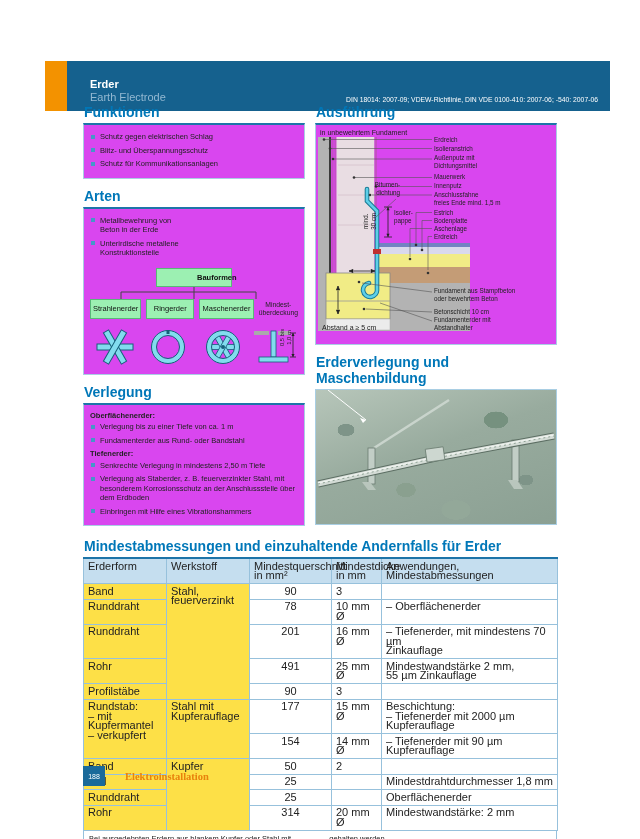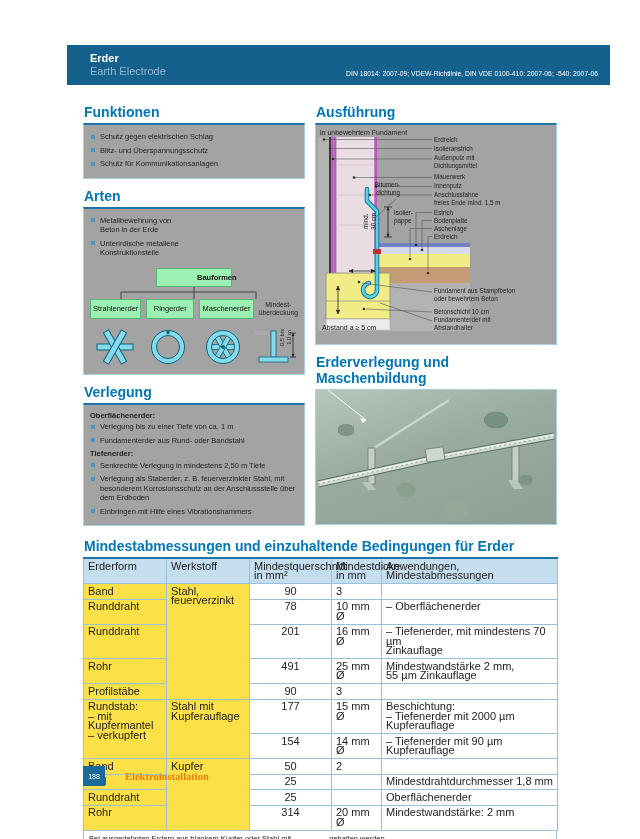--- a/index.html
+++ b/index.html
@@ -1,33 +1,33 @@
 <!DOCTYPE html>
 <html><head>
 <meta charset="utf-8">
 <style>
   html,body{margin:0;padding:0;}
   .page{position:relative;width:640px;height:839px;background:#ffffff;
     font-family:"Liberation Sans",sans-serif;color:#222;overflow:hidden;}
   
-  .header-bar{position:absolute;left:45px;top:40px;width:565px;height:50px;display:flex;align-items:center;}
+  .header-bar{position:absolute;left:45px;top:61px;width:565px;height:50px;display:flex;}
   .header-tab{width:22px;background:#f39200;}
   .header-main{flex:1;background:#15618e;display:flex;align-items:flex-end;
     justify-content:space-between;padding:7px 12px 7px 23px;box-sizing:border-box;}
   .h-title{color:#ffffff;font-weight:bold;font-size:11px;line-height:13px;}
   .h-sub{color:#94b9d2;font-size:11px;line-height:13px;}
   .h-standards{color:#ffffff;font-size:6.8px;padding-bottom:1px;}
   
   .content{position:absolute;left:83px;top:104px;width:474px;}
   .cols{display:flex;gap:10px;}
   .col-left{width:222px;}
   .col-right{width:242px;}
   .sec{margin-bottom:9px;}
   .sec-heading{color:#0077b8;font-weight:bold;font-size:14px;margin:0 0 3px 1px;}
-  .sec-box{border:1px solid #a9cee3;border-top:2px solid #1d74a8;background:#a3a3a3;
+  .sec-box{border:1px solid #a9cee3;border-top:2px solid #1d74a8;background:#d946ef;
     padding:5px 6px;font-size:7.5px;line-height:9.5px;box-sizing:border-box;}
   .li{display:flex;margin:2px 0 4px 0;}
   .blt{flex:0 0 4px;height:4px;background:#4596c8;margin:2.5px 5px 0 1px;}
   .grp-label{font-weight:bold;margin:1px 0 2px 0;}
   .two-col{display:grid;grid-template-columns:1fr 1fr;column-gap:6px;}
   .pre{white-space:pre-line;}
   
   .tree{margin-top:6px;}
   .green-box{background:#9cf0b2;border:1px solid #59b877;color:#111;
     font-weight:bold;text-align:center;font-size:7.5px;padding:4px 2px;box-sizing:border-box;}
@@ -330,21 +330,21 @@
               <rect x="110" y="58" width="18" height="13" fill="#cdd7d0" stroke="#6a7c70" stroke-width="0.8" transform="rotate(-8 119 64)"></rect>
               <path d="M46,92 l6,8 h8 l-6,-8 Z" fill="#b9c6bd"></path>
               <path d="M192,90 l6,9 h9 l-6,-9 Z" fill="#b9c6bd"></path>
             </svg>
           </div>
         </div>
       </div>
     </div>
 
     <div class="sec table-sec">
-      <div class="sec-heading">Mindestabmessungen und einzuhaltende Bedingungen für Erder</div>
+      <div class="sec-heading">Mindestabmessungen und einzuhaltende Andernfalls für Erder</div>
       <table>
         <colgroup>
             <col style="width:83px">
             <col style="width:83px">
             <col style="width:82px">
             <col style="width:50px">
             <col style="width:176px">
           </colgroup>
         <thead>
           <tr>

